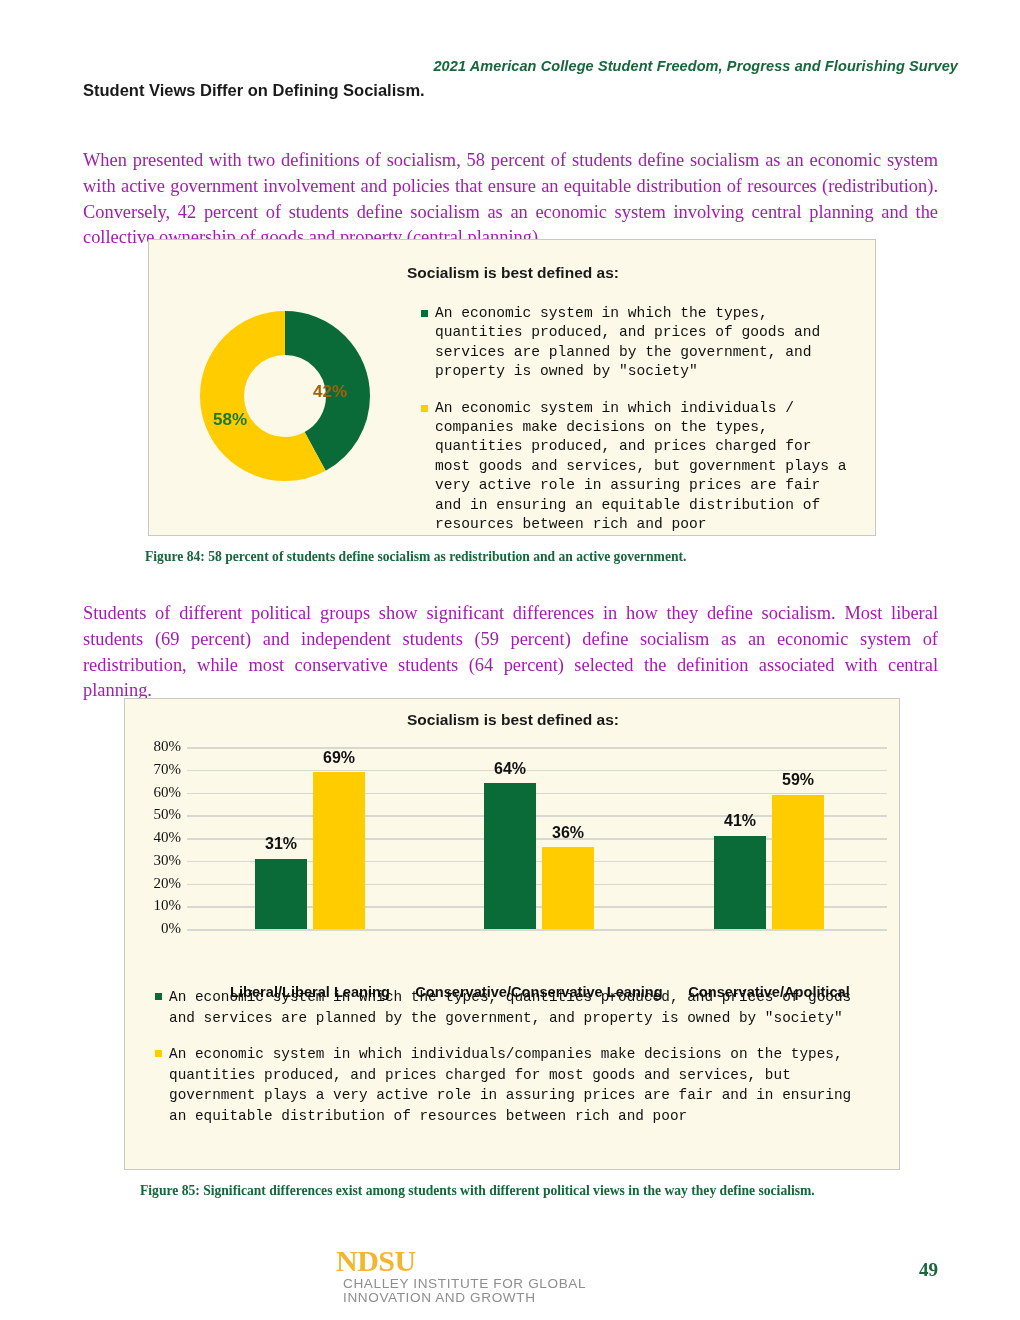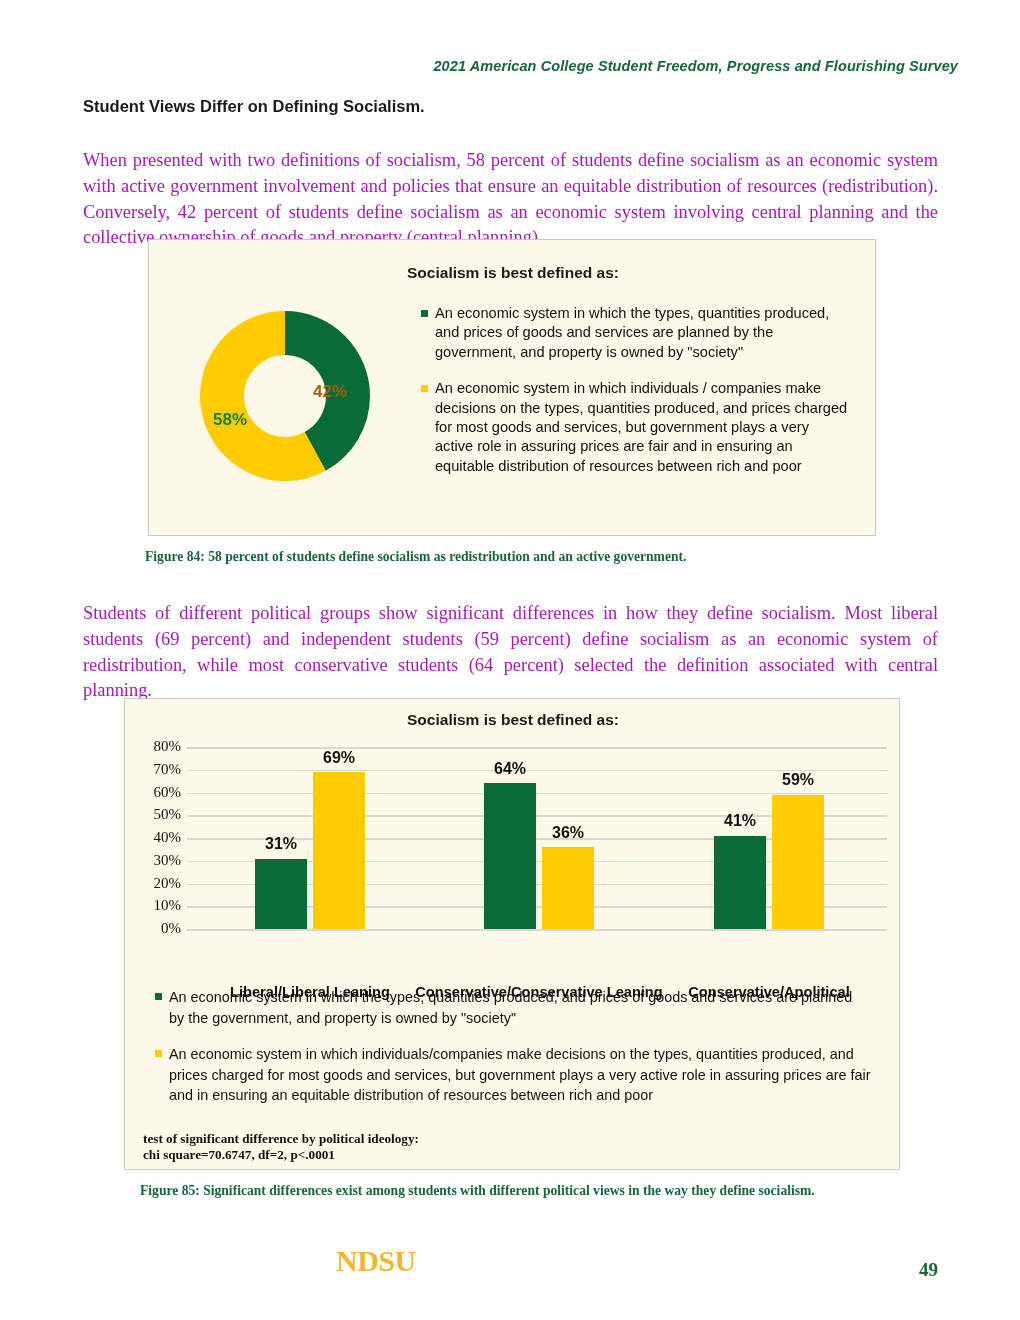--- a/index.html
+++ b/index.html
@@ -38,21 +38,21 @@
     width: 855px;
   }
 
   .section-heading {
     font-family: "Liberation Sans", sans-serif;
     font-weight: bold;
     font-size: 16.5px;
     color: #1a1a1a;
     margin: 0;
     position: absolute;
-    top: 97px;
+    top: 81px;
     left: 0;
   }
 
   .para {
     position: absolute;
     left: 0;
     font-size: 18.4px;
     line-height: 25.6px;
     text-align: justify;
     color: #a21caf;
@@ -118,21 +118,21 @@
   .donut-label.yellow-slice { color: #1a7a33; left: 16px; top: 102px; }
 
   .donut-legend {
     position: absolute;
     left: 272px;
     top: 64px;
     width: 430px;
   }
   .legend-entry {
     position: relative;
-    font-family: Liberation Sans, sans-serif;
+    font-family: Liberation Mono, monospace;
     font-size: 14.6px;
     line-height: 19.4px;
     color: #111111;
     padding-left: 14px;
     margin-bottom: 17px;
   }
   .legend-entry .swatch {
     position: absolute;
     left: 0;
     top: 6px;
@@ -375,22 +375,22 @@
     <div class="legend-entry">
       <span class="swatch sw-green"></span>
       <span>An economic system in which the types, quantities produced, and prices of goods and services are planned by the government, and property is owned by "society"</span>
     </div>
     <div class="legend-entry">
       <span class="swatch sw-yellow"></span>
       <span>An economic system in which individuals/companies make decisions on the types, quantities produced, and prices charged for most goods and services, but government plays a very active role in assuring prices are fair and in ensuring an equitable distribution of resources between rich and poor</span>
     </div>
   </div>
 
-  <div class="stat-note">test of significant difference by political ideology:
-chi square=70.6747, df=2, p&lt;.0001</div>
 </div>
 
 <div class="fig-caption cap-85">Figure 85: Significant differences exist among students with different political views in the way they define socialism.</div>
 
 <div class="footer-logo">
   <span class="logo-ndsu">NDSU</span>
+  <span class="logo-tagline">CHALLEY INSTITUTE FOR GLOBAL
+INNOVATION AND GROWTH</span>
 </div>
 <div class="page-number">49</div>
 
 </body></html>

